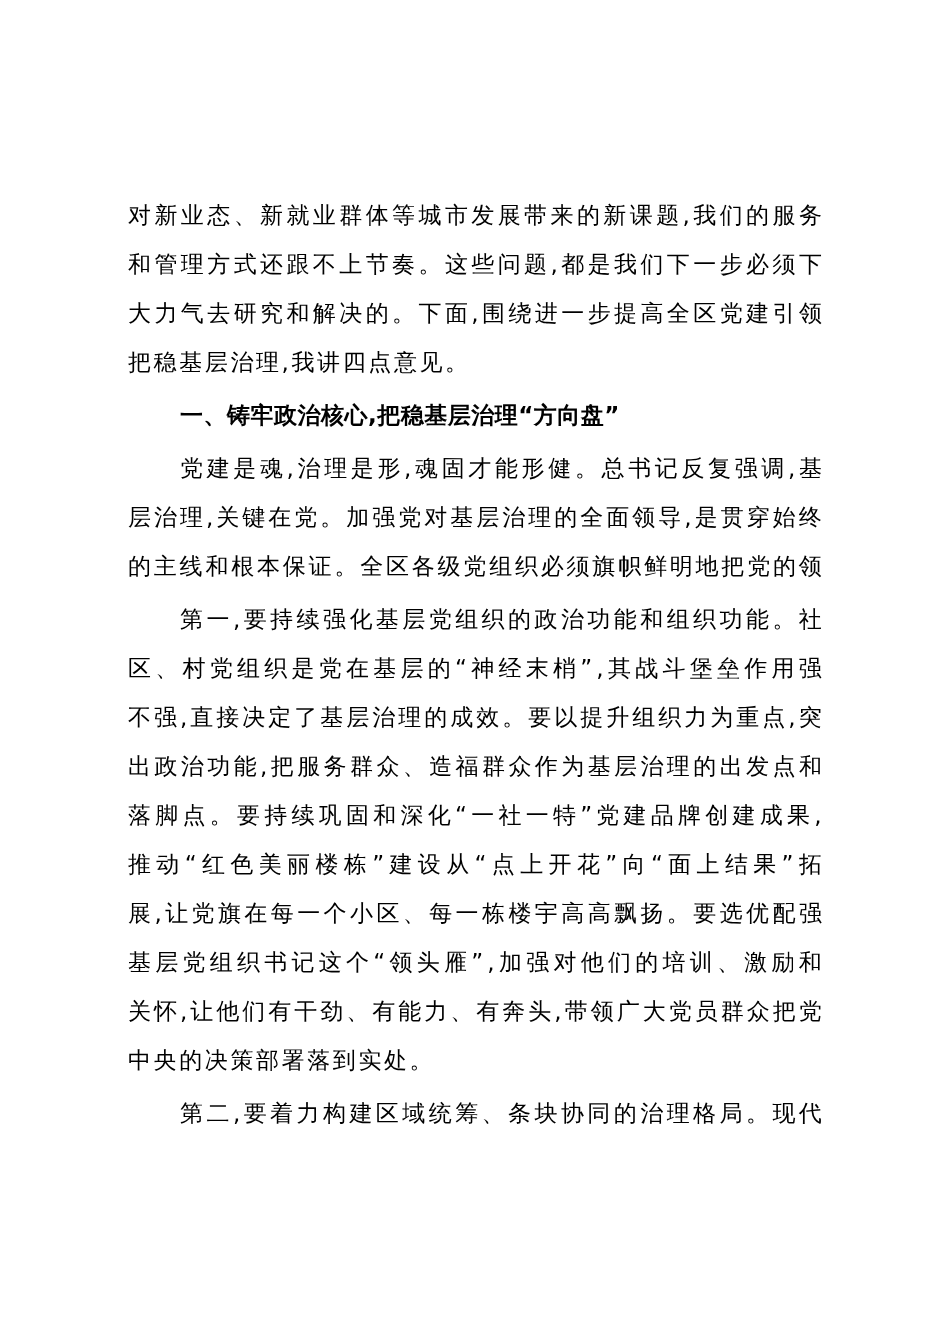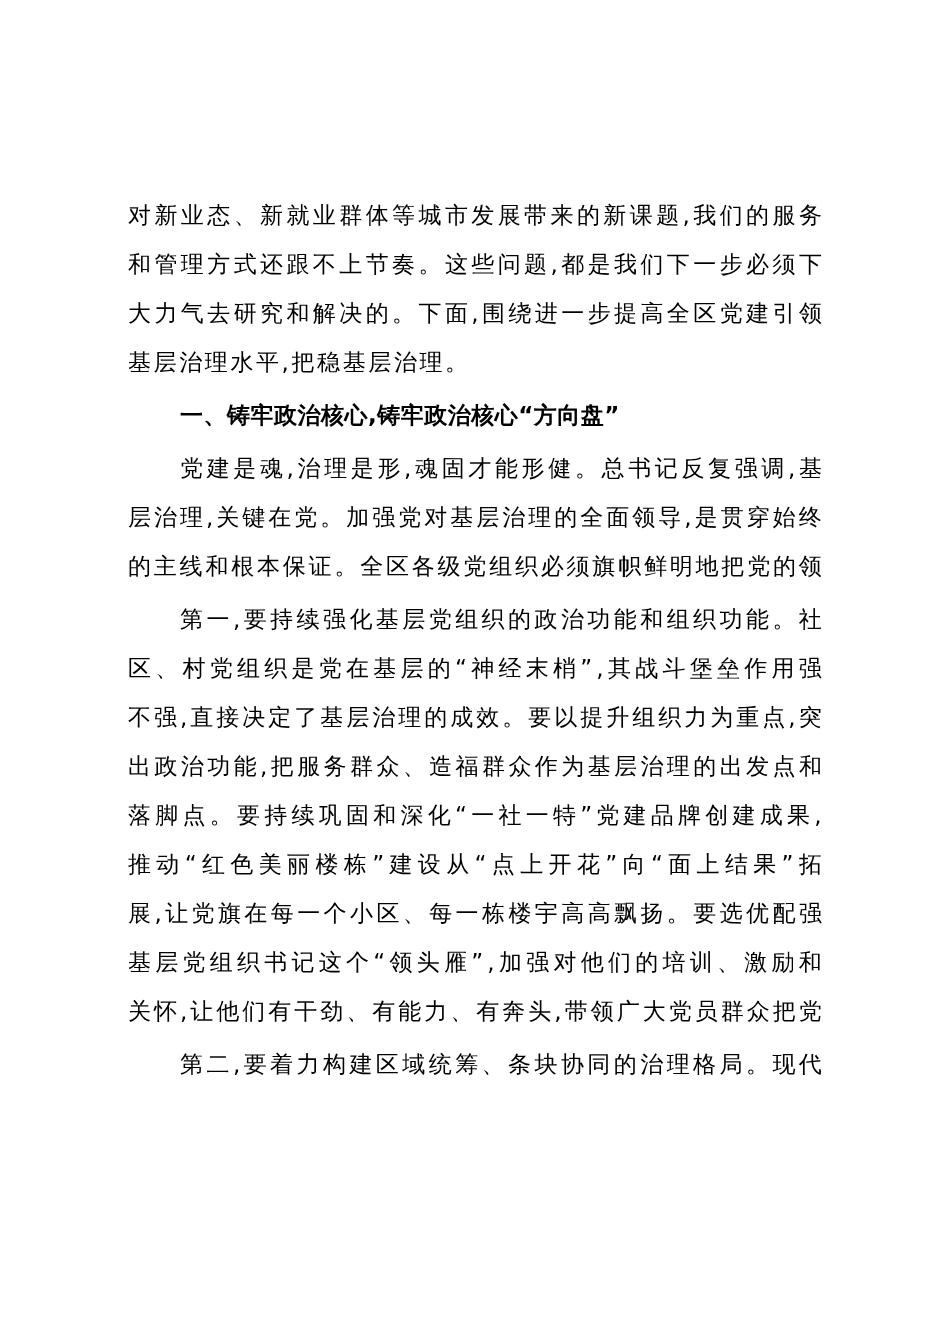--- a/index.html
+++ b/index.html
@@ -137,25 +137,25 @@
         <span>步</span>
         <span>提</span>
         <span>高</span>
         <span>全</span>
         <span>区</span>
         <span>党</span>
         <span>建</span>
         <span>引</span>
         <span>领</span>
       </span>
-    <span class="line last">基层治理水平,把稳基层治理。</span>
+    <span class="line last">把稳基层治理,我讲四点意见。</span>
   </div>
 
   <div class="para heading">
-    <span class="line indent">一、铸牢政治核心,铸牢政治核心“方向盘”</span>
+    <span class="line indent">一、铸牢政治核心,把稳基层治理“方向盘”</span>
   </div>
 
   <div class="para">
     <span class="line indent" style="display: flex; justify-content: space-between;">
         <span>党</span>
         <span>建</span>
         <span>是</span>
         <span>魂</span>
         <span>,</span>
         <span>治</span>
@@ -496,20 +496,21 @@
         <span>领</span>
         <span>广</span>
         <span>大</span>
         <span>党</span>
         <span>员</span>
         <span>群</span>
         <span>众</span>
         <span>把</span>
         <span>党</span>
       </span>
+    <span class="line last">中央的决策部署落到实处。</span>
   </div>
 
   <div class="para">
     <span class="line indent" style="display: flex; justify-content: space-between;">
         <span>第</span>
         <span>二</span>
         <span>,</span>
         <span>要</span>
         <span>着</span>
         <span>力</span>

